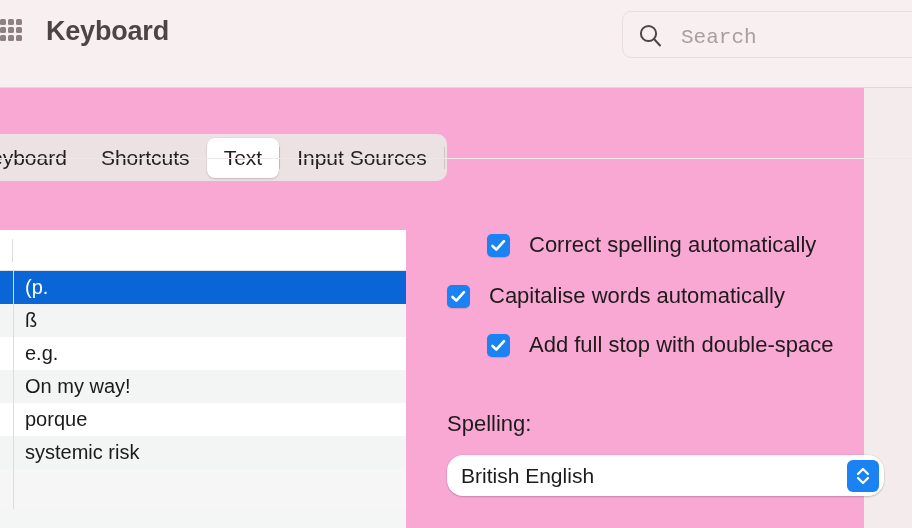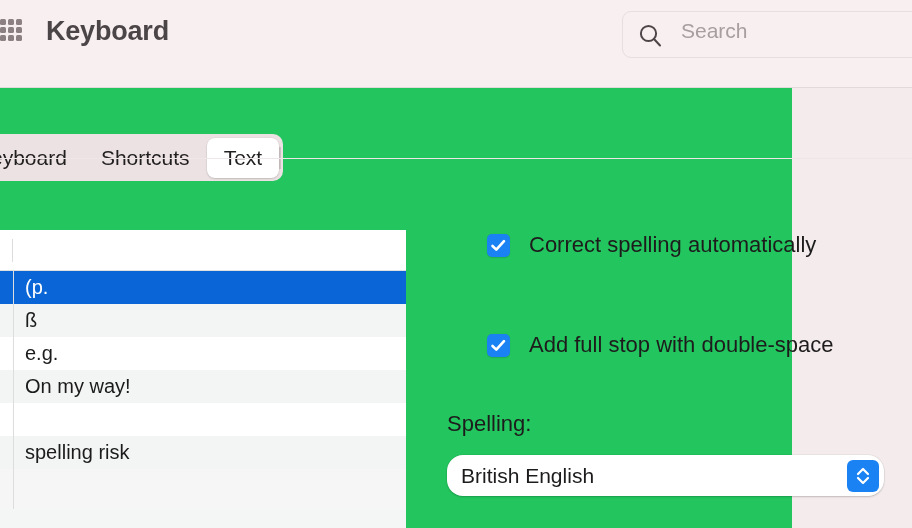--- a/index.html
+++ b/index.html
@@ -9,23 +9,23 @@
   body {
     width: 912px;
     height: 528px;
     overflow: hidden;
     font-family: "Liberation Sans", sans-serif;
     background: #f4ecec;
     -webkit-font-smoothing: antialiased;
   }
   #root {
     position: relative;
-    width: 792px;
+    width: 864px;
     height: 528px;
-    background: #22c55e;
+    background: #f9a8d4;
   }
 
   
   .titlebar {
     position: absolute;
     left: 0; top: 0;
     width: 912px;
     height: 88px;
     background: #f7eff0;
     box-sizing: border-box;
@@ -73,25 +73,26 @@
     background: #f7eff0;
     box-sizing: border-box;
   }
   .search-icon {
     position: absolute;
     left: 16px; top: 12px;
     width: 23px; height: 23px;
   }
   .search-placeholder {
     position: absolute;
-    left: 58px; top: 7px;
+    left: 58px; top: 14px;
     font-size: 21px;
     color: #a89ea0;
     line-height: 24px;
     white-space: nowrap;
+    font-family: Liberation Mono, monospace;
   }
 
   
   .tabbar {
     position: absolute;
     left: -42px; top: 134px;
     height: 47px;
     background: #ece2e3;
     border-radius: 10px;
     display: flex;
@@ -315,20 +316,23 @@
     <div class="tab">
       <span>Keyboard</span>
     </div>
     <div class="tab">
       <span>Shortcuts</span>
     </div>
     <div class="tab selected">
       <span>Text</span>
     </div>
     <div class="tab-sep"></div>
+    <div class="tab">
+      <span>Input Sources</span>
+    </div>
     <div class="tab-sep"></div>
   </div>
   <div class="tabbar-underline"></div>
 
   <div class="table">
     <div class="table-header">
       <div class="th th-replace">
 
         <span class="th-divider" style="right:0;"></span>
       </div>
@@ -350,42 +354,51 @@
         <div class="cell-with">e.g.</div>
         <span class="row-divider"></span>
       </div>
       <div class="row even">
         <div class="cell-replace"></div>
         <div class="cell-with">On my way!</div>
         <span class="row-divider"></span>
       </div>
       <div class="row odd">
         <div class="cell-replace"></div>
+        <div class="cell-with">porque</div>
         <span class="row-divider"></span>
       </div>
       <div class="row even">
         <div class="cell-replace"></div>
-        <div class="cell-with">spelling risk</div>
+        <div class="cell-with">systemic risk</div>
         <span class="row-divider"></span>
       </div>
       <div class="table-filler" style="position:relative;height:40px;">
         <span class="table-filler-divider"></span>
       </div>
     </div>
   </div>
 
   <div class="check-row" style="top:232px;padding-left:40px;">
     <span class="checkbox">
       <svg width="17" height="17" viewBox="0 0 17 17">
         <polyline points="2.5,9 6.3,12.6 14,4.2" fill="none" stroke="#ffffff" stroke-width="2.6" stroke-linecap="round" stroke-linejoin="round"></polyline>
       </svg>
     </span>
     <span class="check-label">Correct spelling automatically</span>
   </div>
 
+  <div class="check-row" style="top:283px;">
+    <span class="checkbox">
+      <svg width="17" height="17" viewBox="0 0 17 17">
+        <polyline points="2.5,9 6.3,12.6 14,4.2" fill="none" stroke="#ffffff" stroke-width="2.6" stroke-linecap="round" stroke-linejoin="round"></polyline>
+      </svg>
+    </span>
+    <span class="check-label">Capitalise words automatically</span>
+  </div>
 
   <div class="check-row" style="top:332px;padding-left:40px;">
     <span class="checkbox">
       <svg width="17" height="17" viewBox="0 0 17 17">
         <polyline points="2.5,9 6.3,12.6 14,4.2" fill="none" stroke="#ffffff" stroke-width="2.6" stroke-linecap="round" stroke-linejoin="round"></polyline>
       </svg>
     </span>
     <span class="check-label">Add full stop with double-space</span>
   </div>
 

